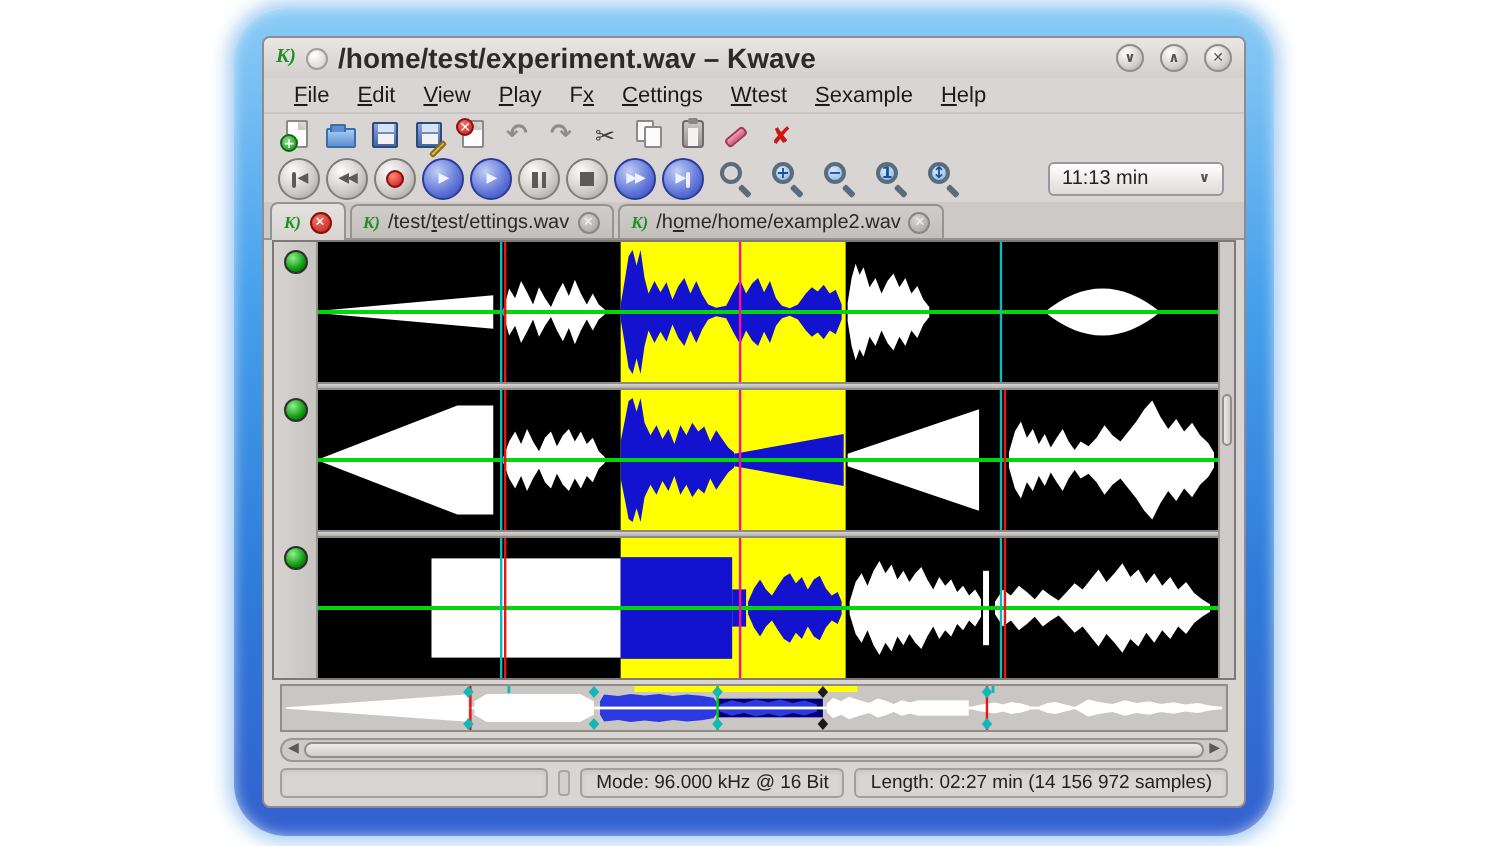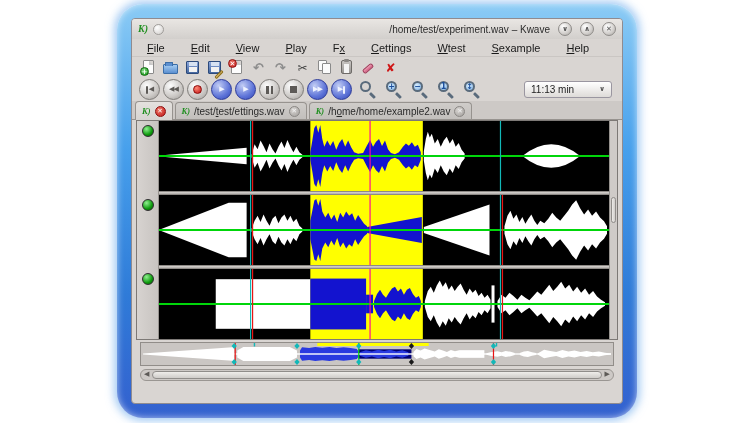--- a/index.html
+++ b/index.html
@@ -9,28 +9,28 @@
     background:linear-gradient(180deg,#8bcbf5 0%,#47a0ec 35%,#2f7bd8 70%,#3461cf 100%);
     box-shadow:0 0 9px 3px rgba(90,160,235,.55), inset 0 0 7px rgba(255,255,255,.65)}
   .window{position:absolute;left:14px;top:14px;width:492px;height:386px;background:#d9d5d2;
     border:1px solid #8f8b90;border-radius:4px;display:flex;flex-direction:column;overflow:hidden}
   
   .titlebar{height:20px;display:flex;align-items:center;padding:0 6px;gap:5px;
     background:linear-gradient(#e9e6e3,#d2cfcc)}
   .logo{font:italic 700 10px/1 "Liberation Serif",serif;color:#1f8f1f;white-space:nowrap}
   .tb-extra{width:11px;height:11px;border-radius:50%;border:1px solid #a09d9a;
     background:radial-gradient(circle at 35% 30%,#fff,#cfccc9)}
-  .title-text{flex:1;text-align:right;font-size:10px;font-weight:400;color:#2b2b2b;
+  .title-text{flex:1;text-align:left;font-size:14px;font-weight:700;color:#2b2b2b;
     white-space:nowrap;overflow:hidden}
   .wbtn{width:14px;height:14px;border-radius:50%;border:1px solid #8f8c89;margin-left:3px;
     background:radial-gradient(circle at 35% 30%,#ffffff,#d2cfcc 60%,#a8a5a2);
     display:flex;align-items:center;justify-content:center;
     font:700 7px/1 "DejaVu Sans",sans-serif;color:#555}
   
-  .menubar{height:18px;display:flex;align-items:center;padding-left:8px;gap:12px;
+  .menubar{height:18px;display:flex;align-items:center;padding-left:8px;gap:0;
     background:#d9d5d2;border-bottom:1px solid #cac6c3}
   .menu-item{padding:1px 7px;font-size:11px;color:#1a1a1a;border-radius:2px;white-space:nowrap}
   .u{text-decoration:underline}
   
   .toolbar1{height:21px;display:flex;align-items:center;padding-left:7px;gap:3px;background:#d9d5d2}
   .icon17{width:19px;height:19px;position:relative;display:inline-block;border-radius:2px}
   .pg{position:absolute;left:4px;top:2px;width:11px;height:14px;background:#fdfdfd;
     border:1px solid #8a8a8a;border-radius:1px}
   .pg::after{content:"";position:absolute;right:0;top:0;border-style:solid;border-width:0 4px 4px 0;
     border-color:#c9c9c9 #d9d5d2 #c9c9c9 #c9c9c9}
@@ -371,15 +371,21 @@
     </div>
 
     <div class="hscroll">
       <span class="groove">
         <span class="harrow">◀</span>
         <span class="hthumb"></span>
         <span class="harrow" style="margin-left:auto">▶</span>
       </span>
     </div>
 
+    <div class="statusbar">
+      <span class="sbox empty"></span>
+      <span class="sgrip"></span>
+      <span class="sbox">Mode: 96.000 kHz @ 16 Bit</span>
+      <span class="sbox">Length: 02:27 min (14 156 972 samples)</span>
+    </div>
 
   </div>
 </div>
 
 </body></html>

